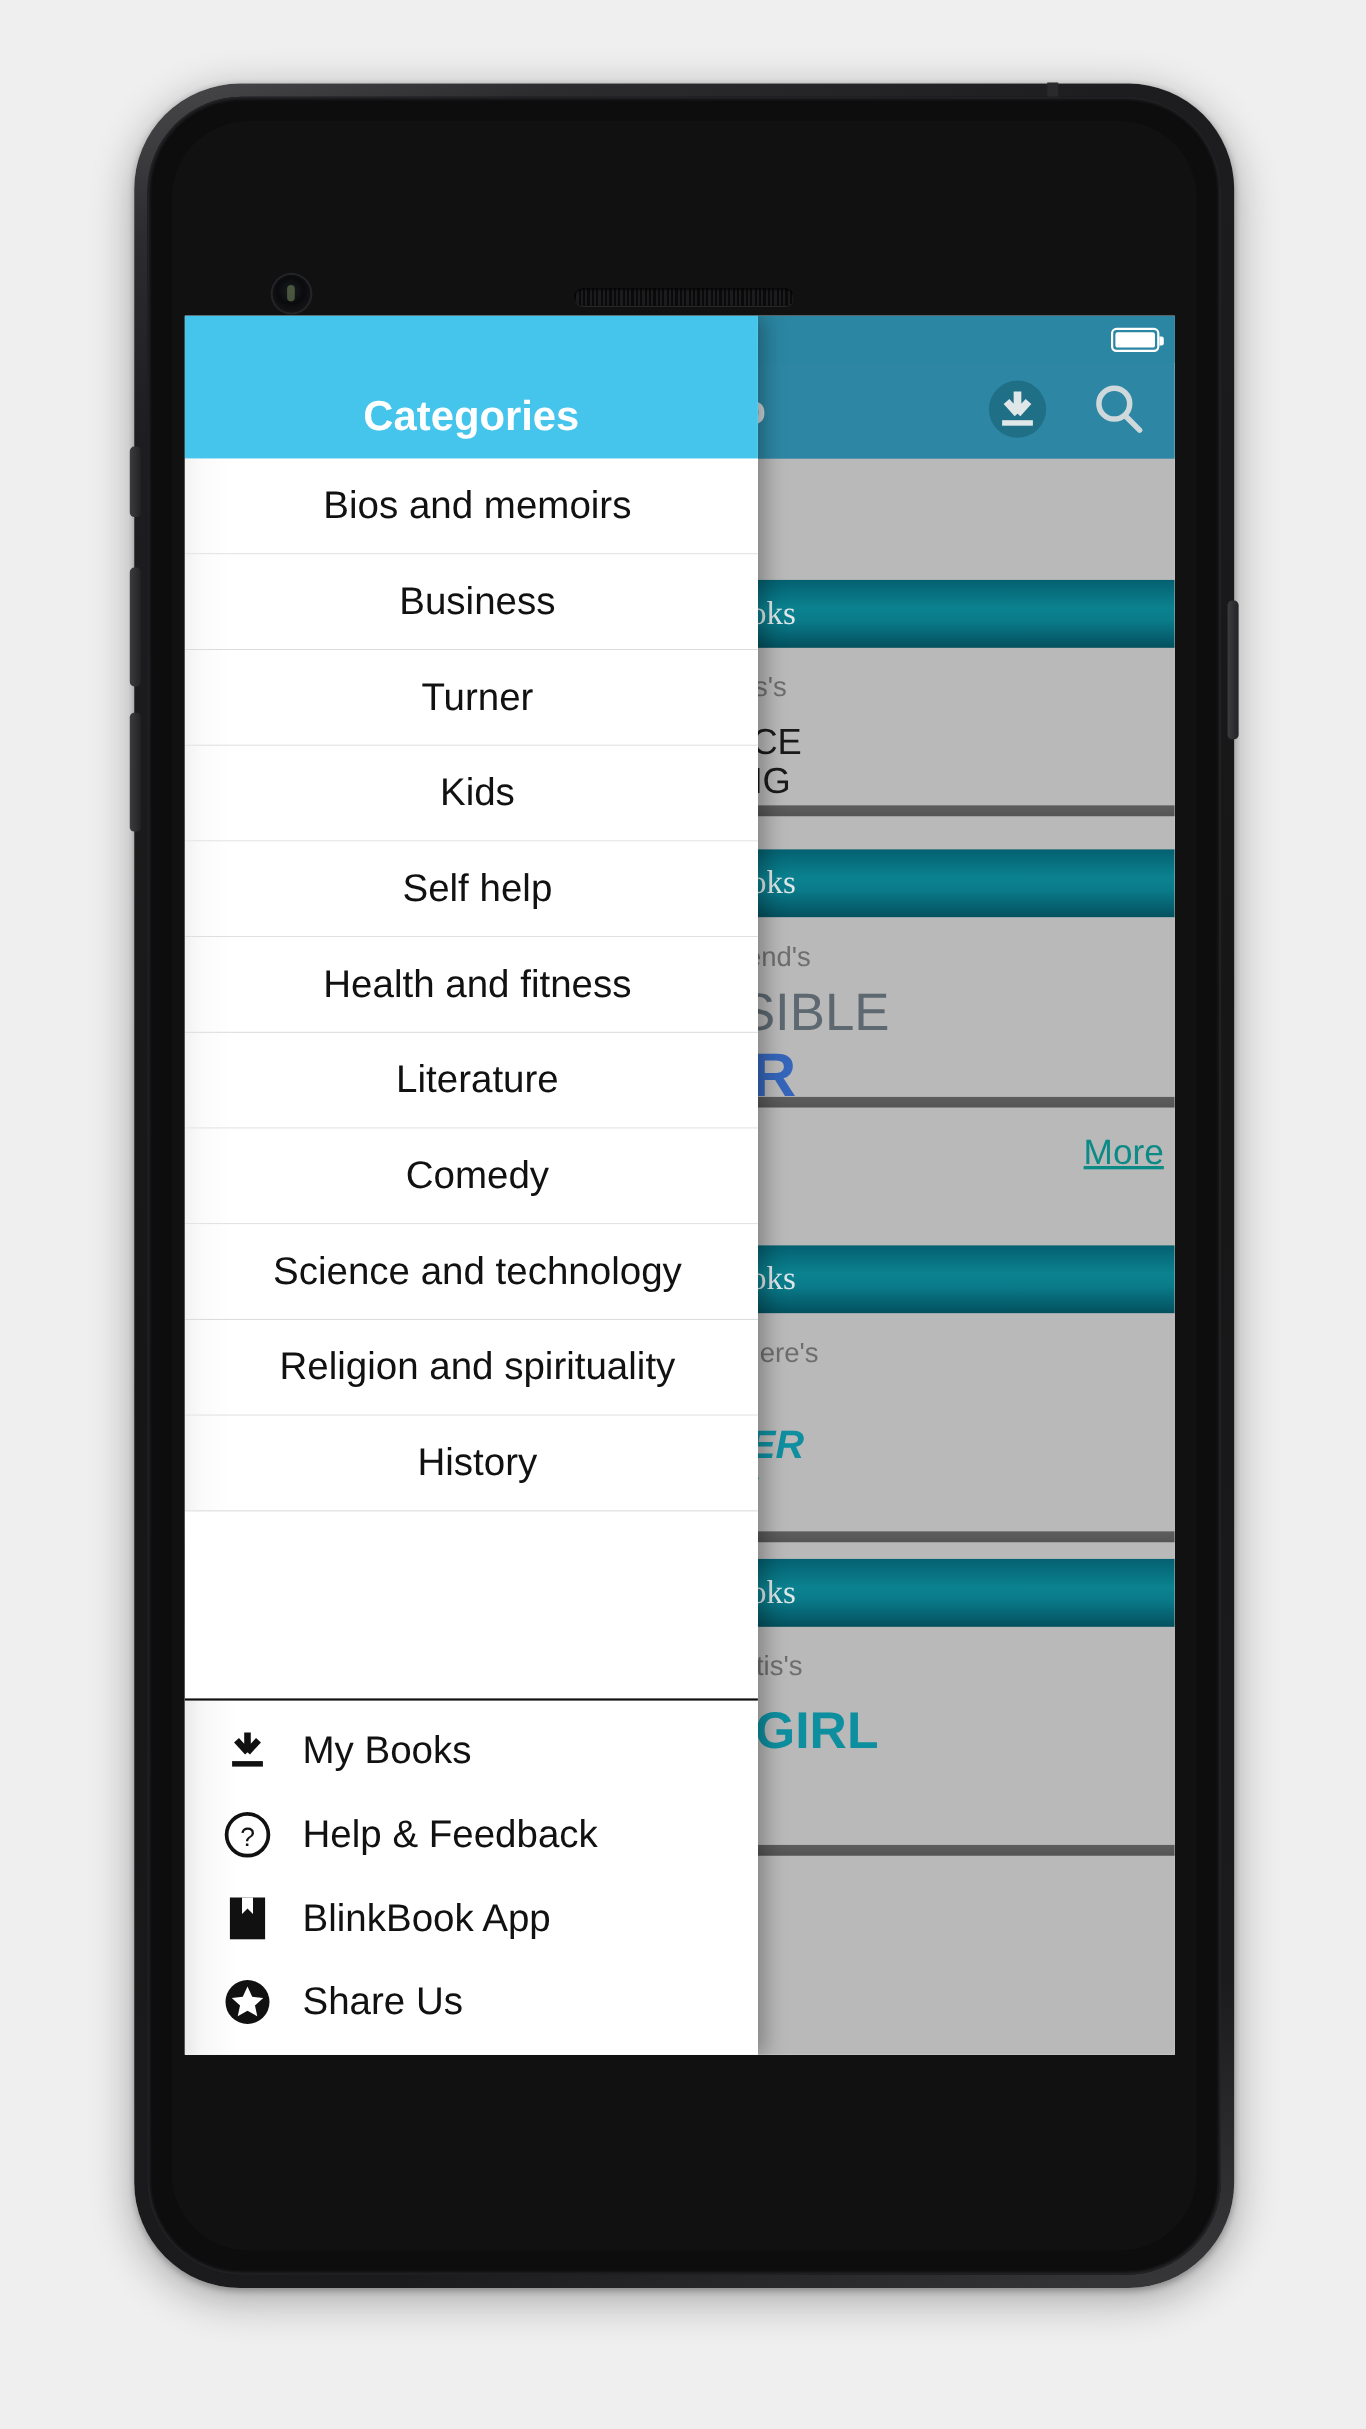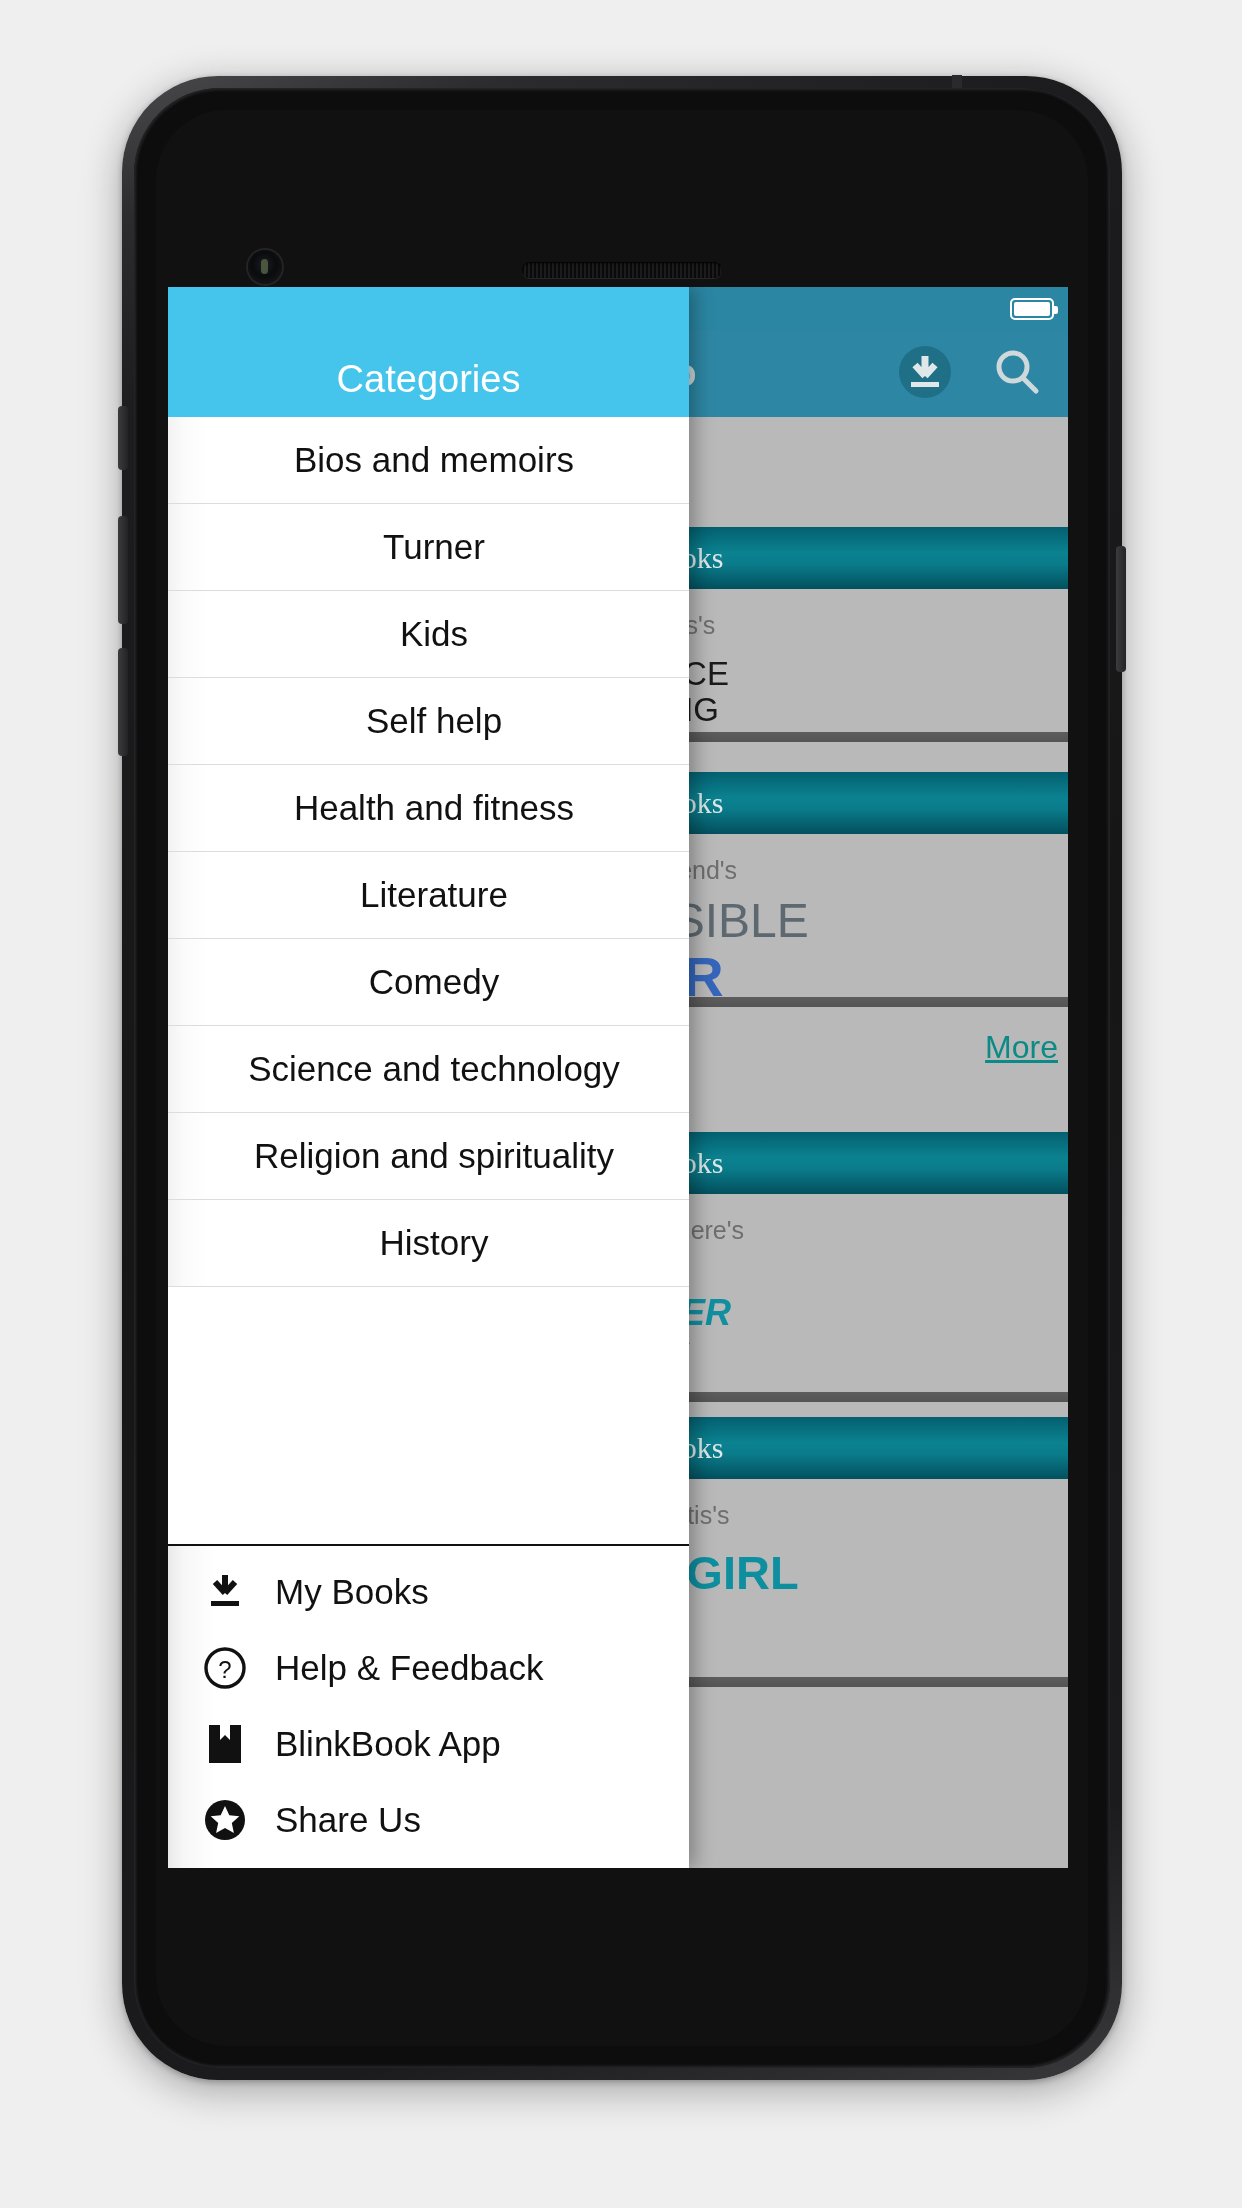--- a/index.html
+++ b/index.html
@@ -135,21 +135,21 @@
   #drawer{
     position:absolute; left:0; top:0; width:521px; height:100%;
     background:#ffffff;
     box-shadow:6px 0 18px rgba(0,0,0,.30);
   }
   #drawer-header{
     height:130px; background:#45c4ec; position:relative;
   }
   #drawer-title{
     position:absolute; left:0; right:0; bottom:16px;
-    text-align:center; color:#ffffff; font-size:38px; font-weight:normal;
+    text-align:center; color:#ffffff; font-size:38px; font-weight:bold;
   }
   #category-list{
     position:absolute; left:0; top:130px; right:0; bottom:0;
     overflow:hidden; background:#fff;
   }
   .cat-item{
     height:87px; display:flex; align-items:center;
     padding-left:11px;
     font-size:35px; color:#111;
     border-bottom:1px solid #dcdcdc;
@@ -291,20 +291,23 @@
   <div id="drawer">
     <div id="drawer-header">
       <div id="drawer-title">Categories</div>
     </div>
 
     <div id="category-list">
       <div class="cat-item">
         <span>Bios and memoirs</span>
         </div>
       <div class="cat-item">
+        <span>Business</span>
+        </div>
+      <div class="cat-item">
         <span>Turner</span>
         </div>
       <div class="cat-item">
         <span>Kids</span>
         </div>
       <div class="cat-item">
         <span>Self help</span>
         </div>
       <div class="cat-item">
         <span>Health and fitness</span>

